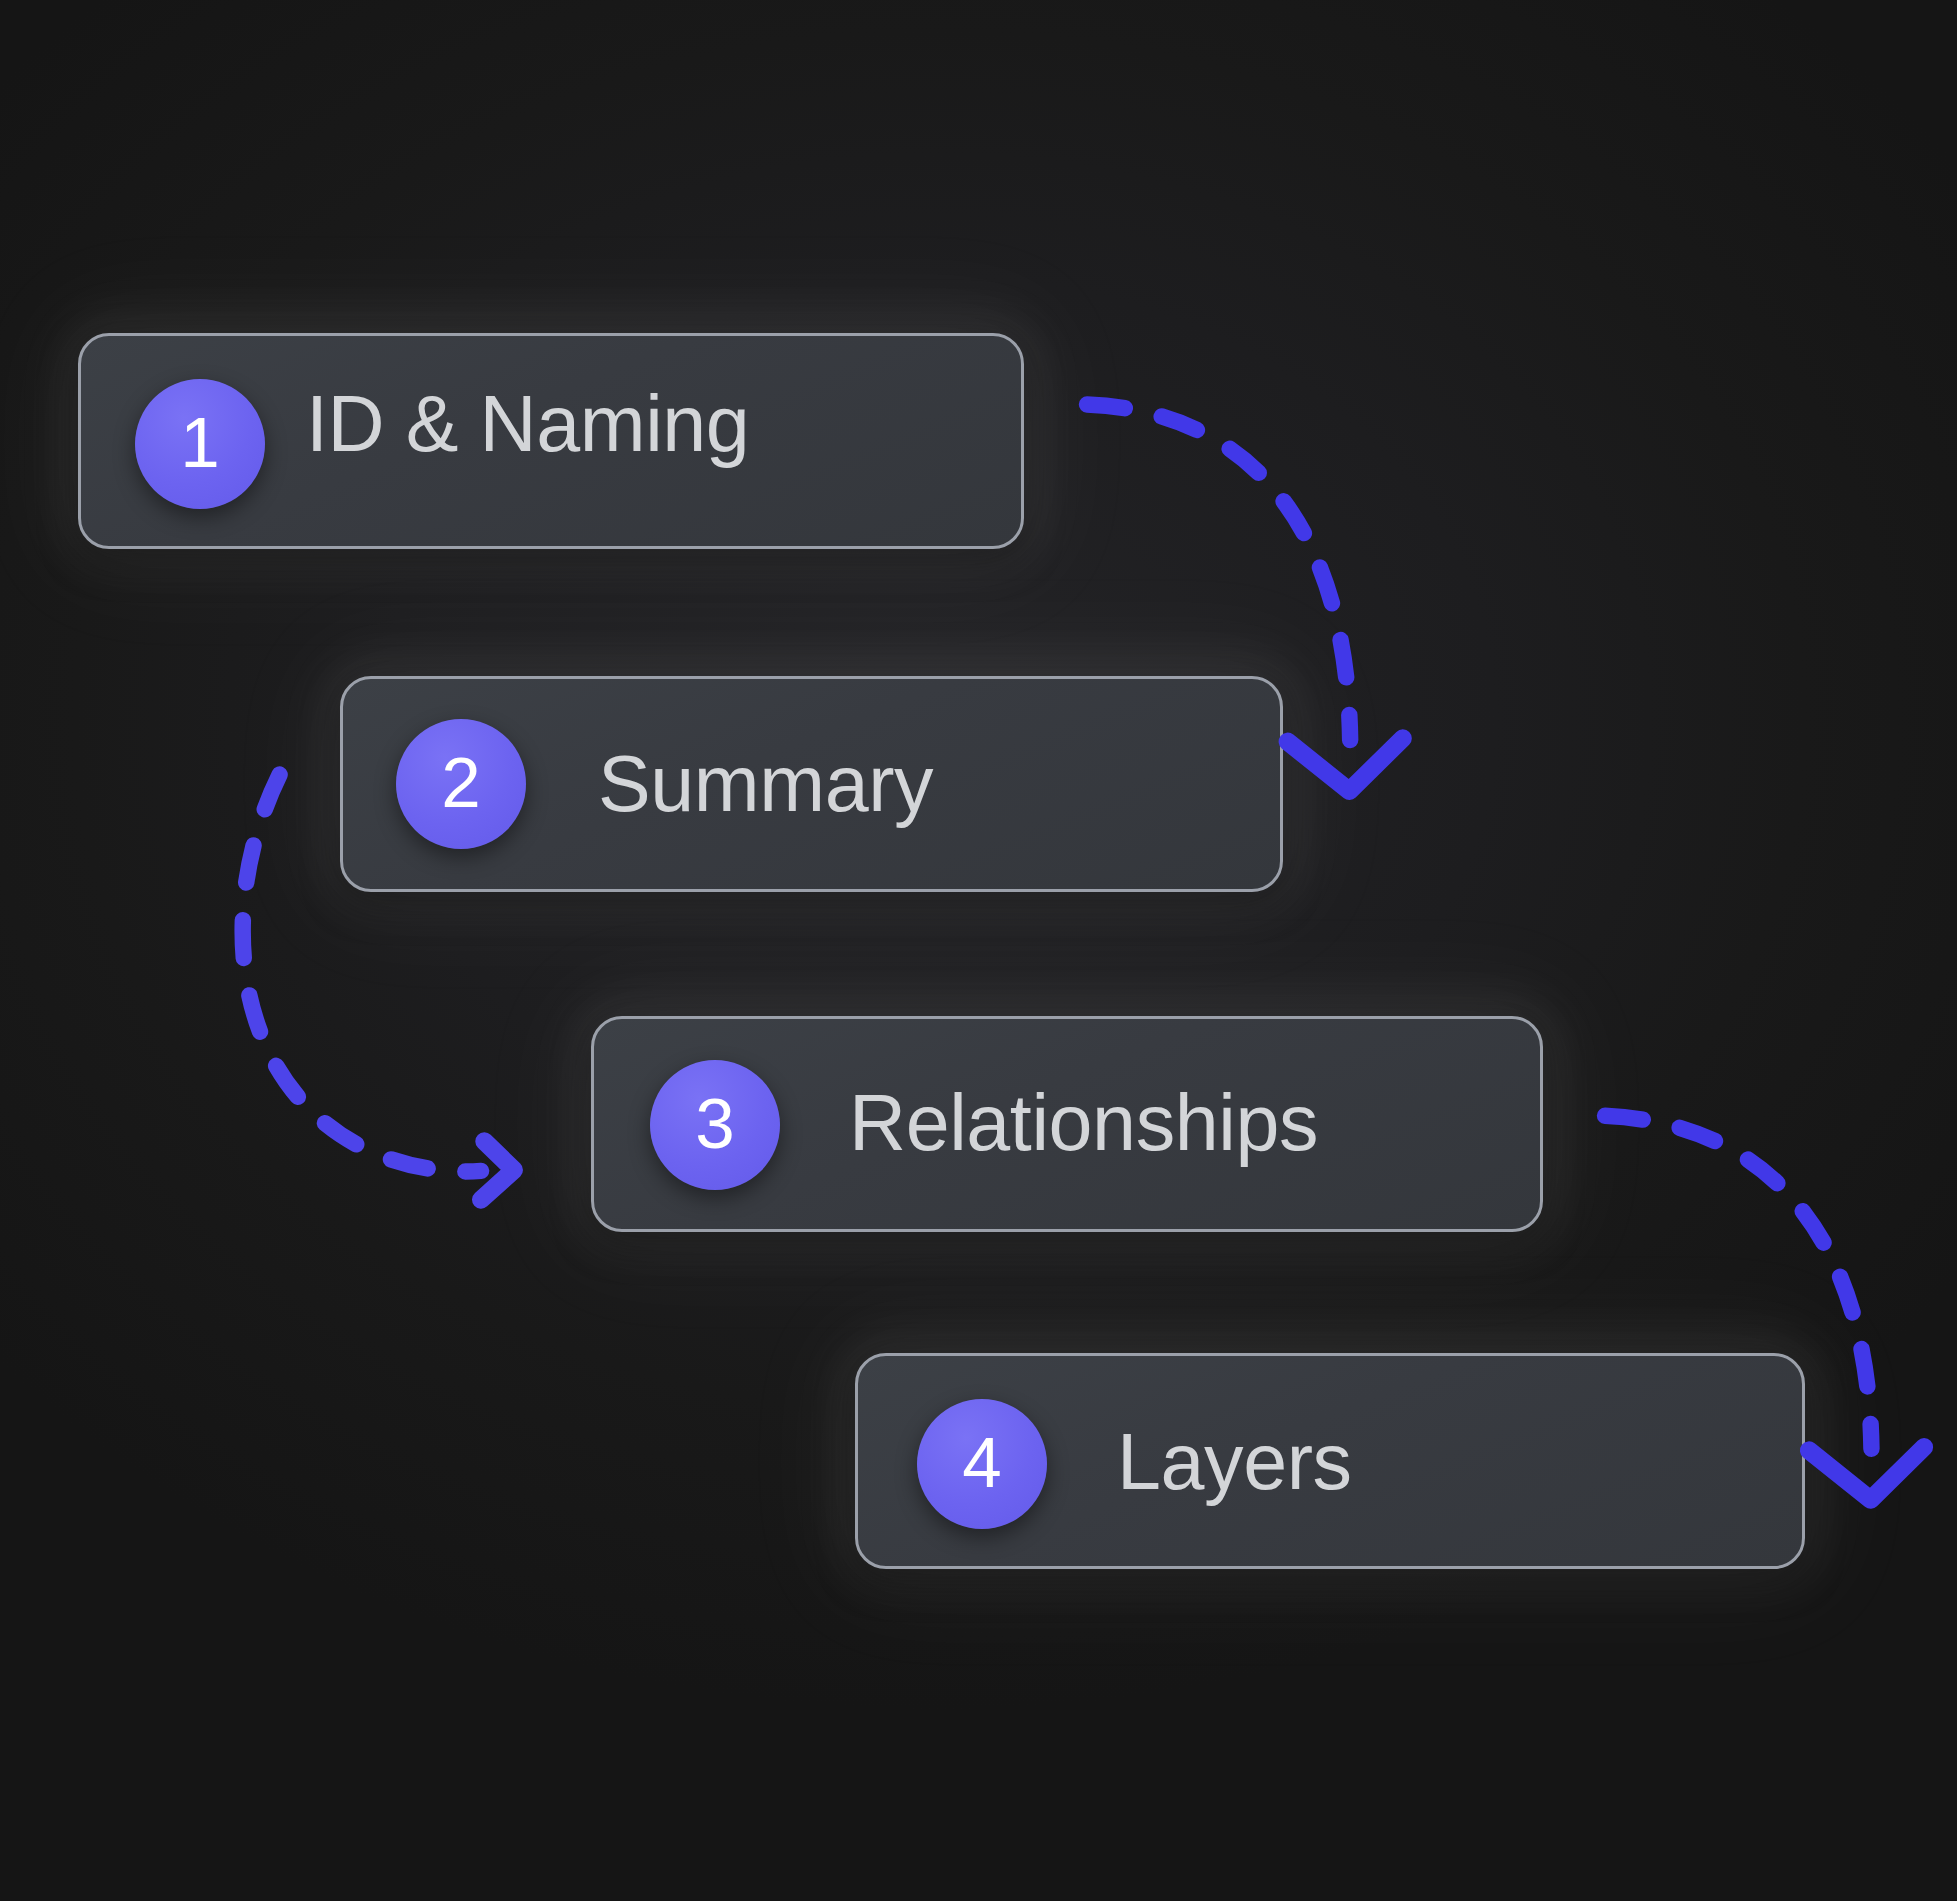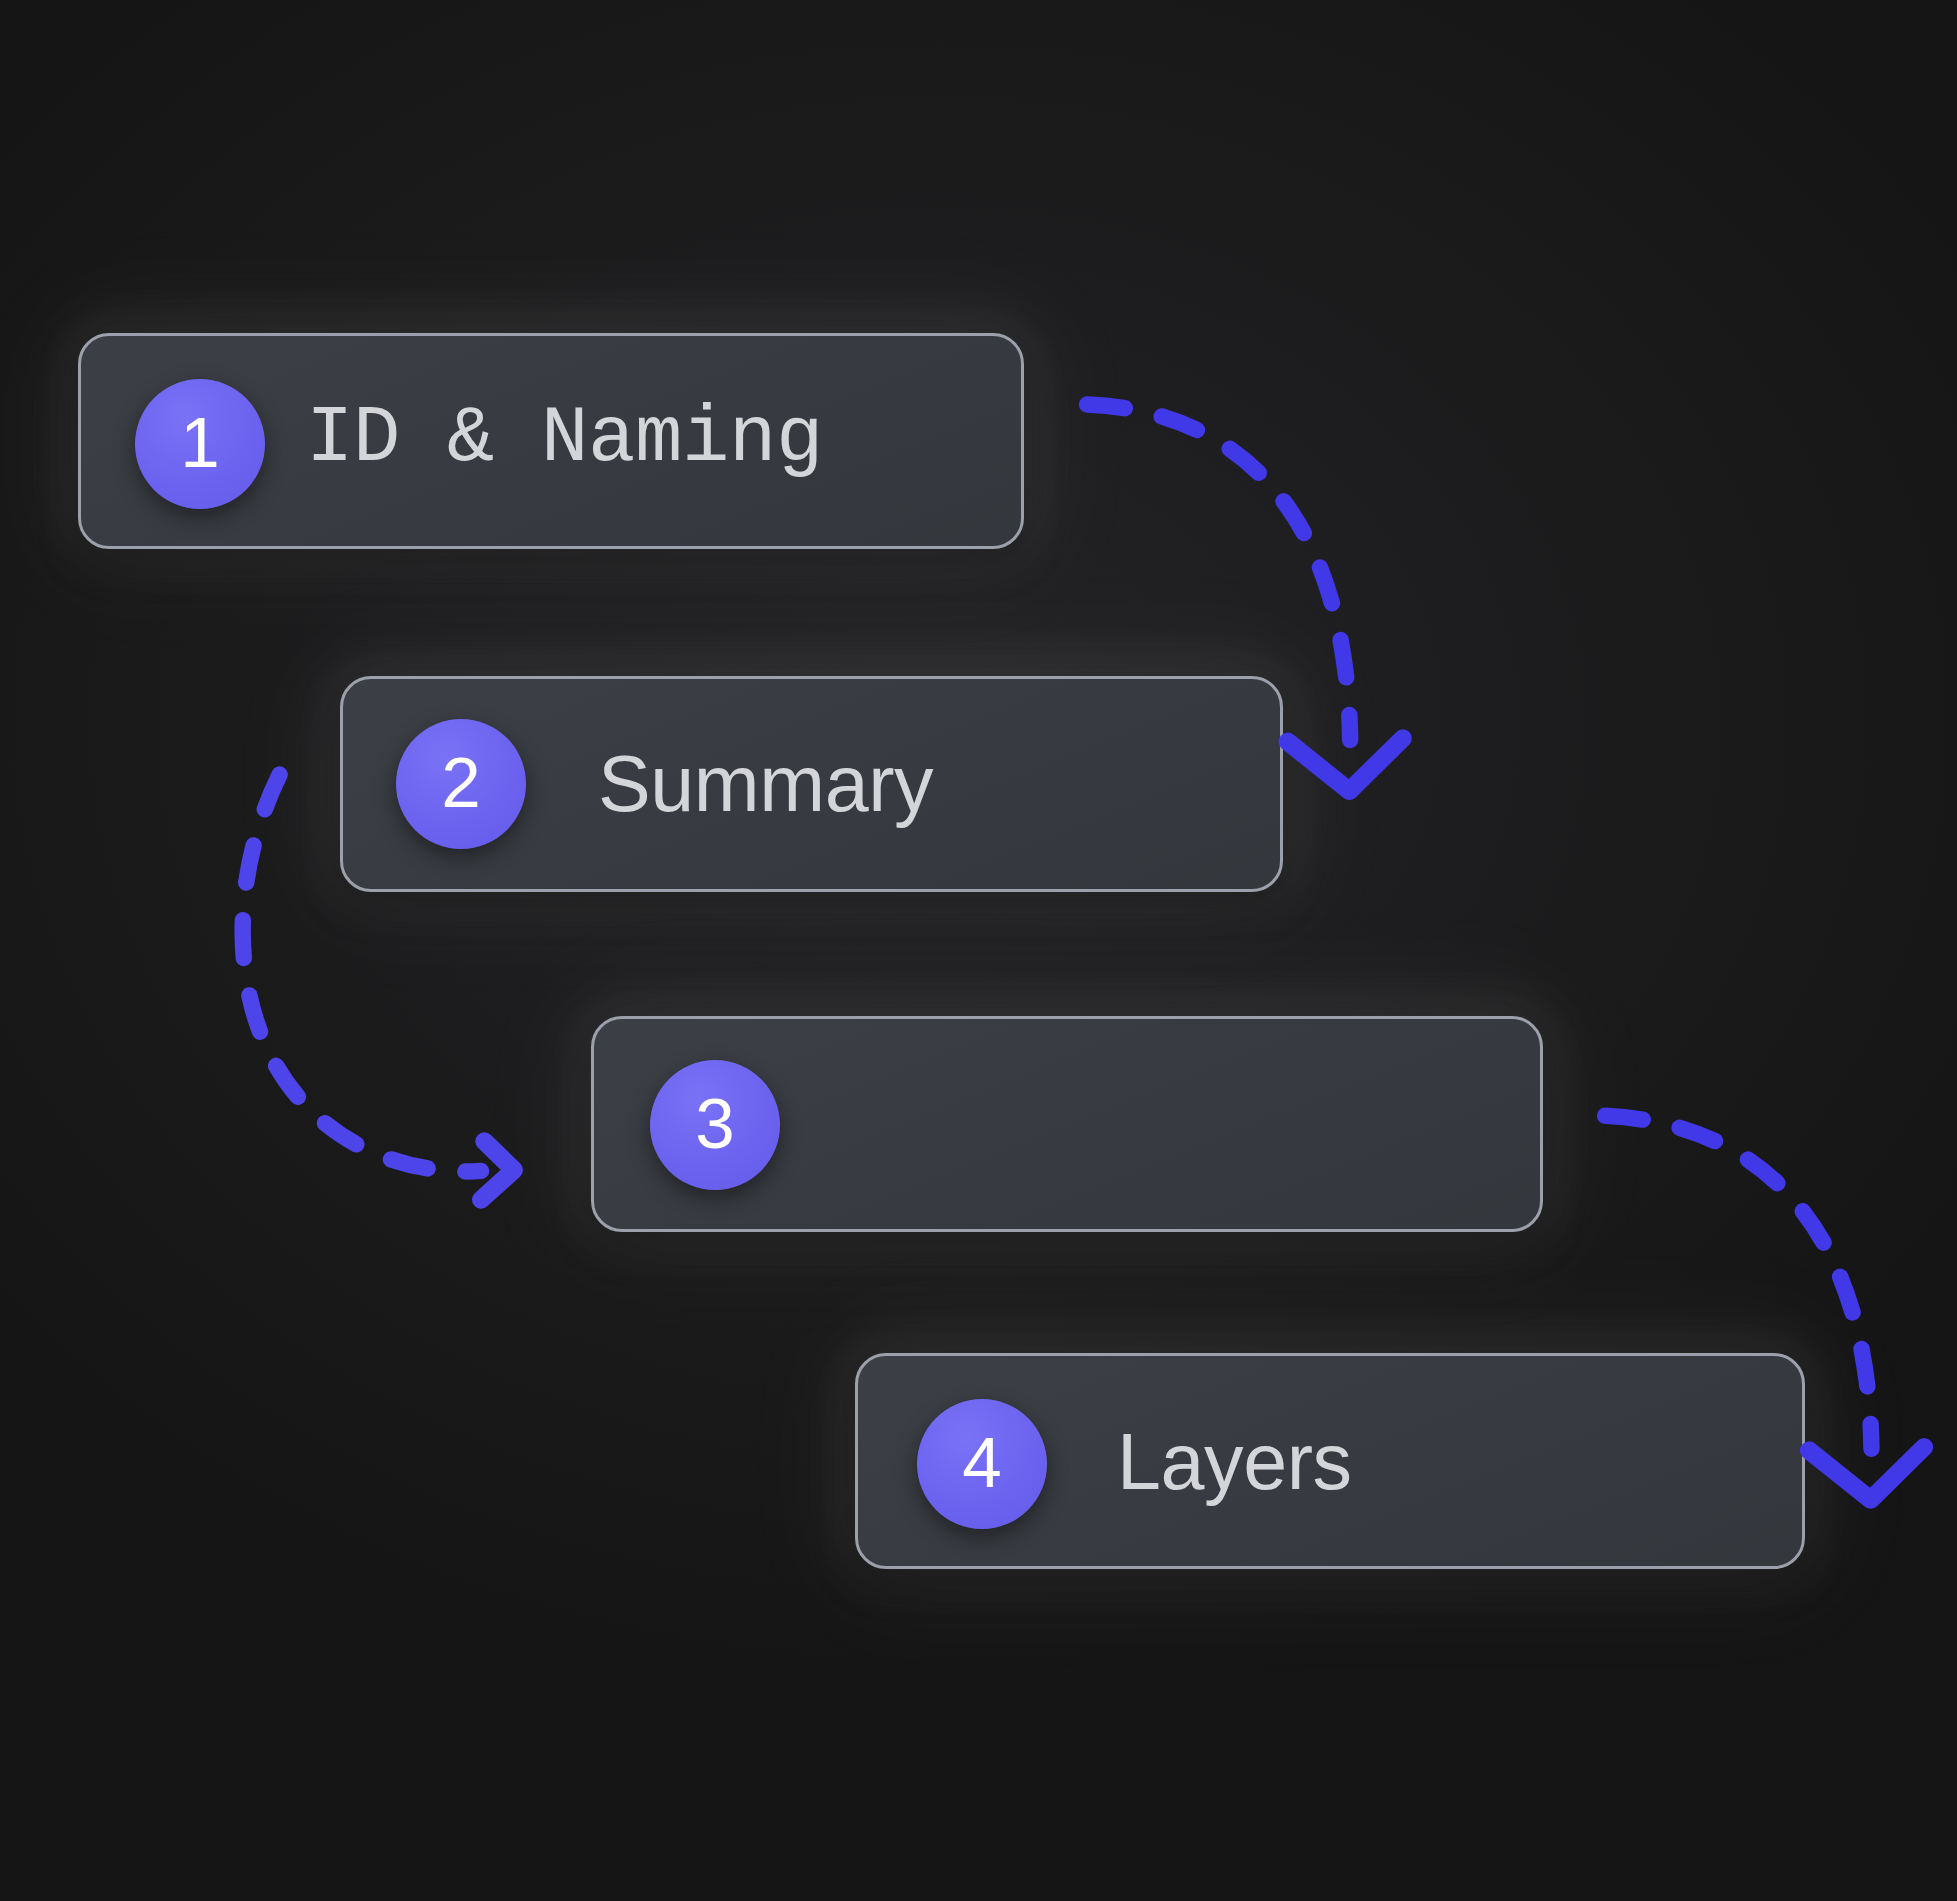--- a/index.html
+++ b/index.html
@@ -77,21 +77,21 @@
   #card-1 { left: 78px;  top: 333px;  width: 946px; height: 216px; }
   #card-2 { left: 340px; top: 676px;  width: 943px; height: 216px; }
   #card-3 { left: 591px; top: 1016px; width: 952px; height: 216px; }
   #card-4 { left: 855px; top: 1353px; width: 950px; height: 216px; }
 
   #badge-1 { left: 54px;  top: 43px; }
   #badge-2 { left: 53px;  top: 40px; }
   #badge-3 { left: 56px;  top: 41px; }
   #badge-4 { left: 59px;  top: 43px; }
 
-  #label-1 { left: 225px; top: 64px; font-family: Liberation Mono, monospace; }
+  #label-1 { left: 225px; top: 48px; }
   #label-2 { left: 255px; top: 65px; }
   #label-3 { left: 255px; top: 64px; }
   #label-4 { left: 259px; top: 66px; }
 </style>
 </head>
 <body>
 
 <div id="stage">
 
   <svg id="arrows" viewBox="0 0 2380 2312">
@@ -123,20 +123,21 @@
     <div class="badge" id="badge-2">
       <span class="badge-num">2</span>
     </div>
     <span class="step-label" id="label-2">Summary</span>
   </div>
 
   <div class="step-card" id="card-3">
     <div class="badge" id="badge-3">
       <span class="badge-num">3</span>
     </div>
+    <span class="step-label" id="label-3">Relationships</span>
   </div>
 
   <div class="step-card" id="card-4">
     <div class="badge" id="badge-4">
       <span class="badge-num">4</span>
     </div>
     <span class="step-label" id="label-4">Layers</span>
   </div>
 
 </div>

